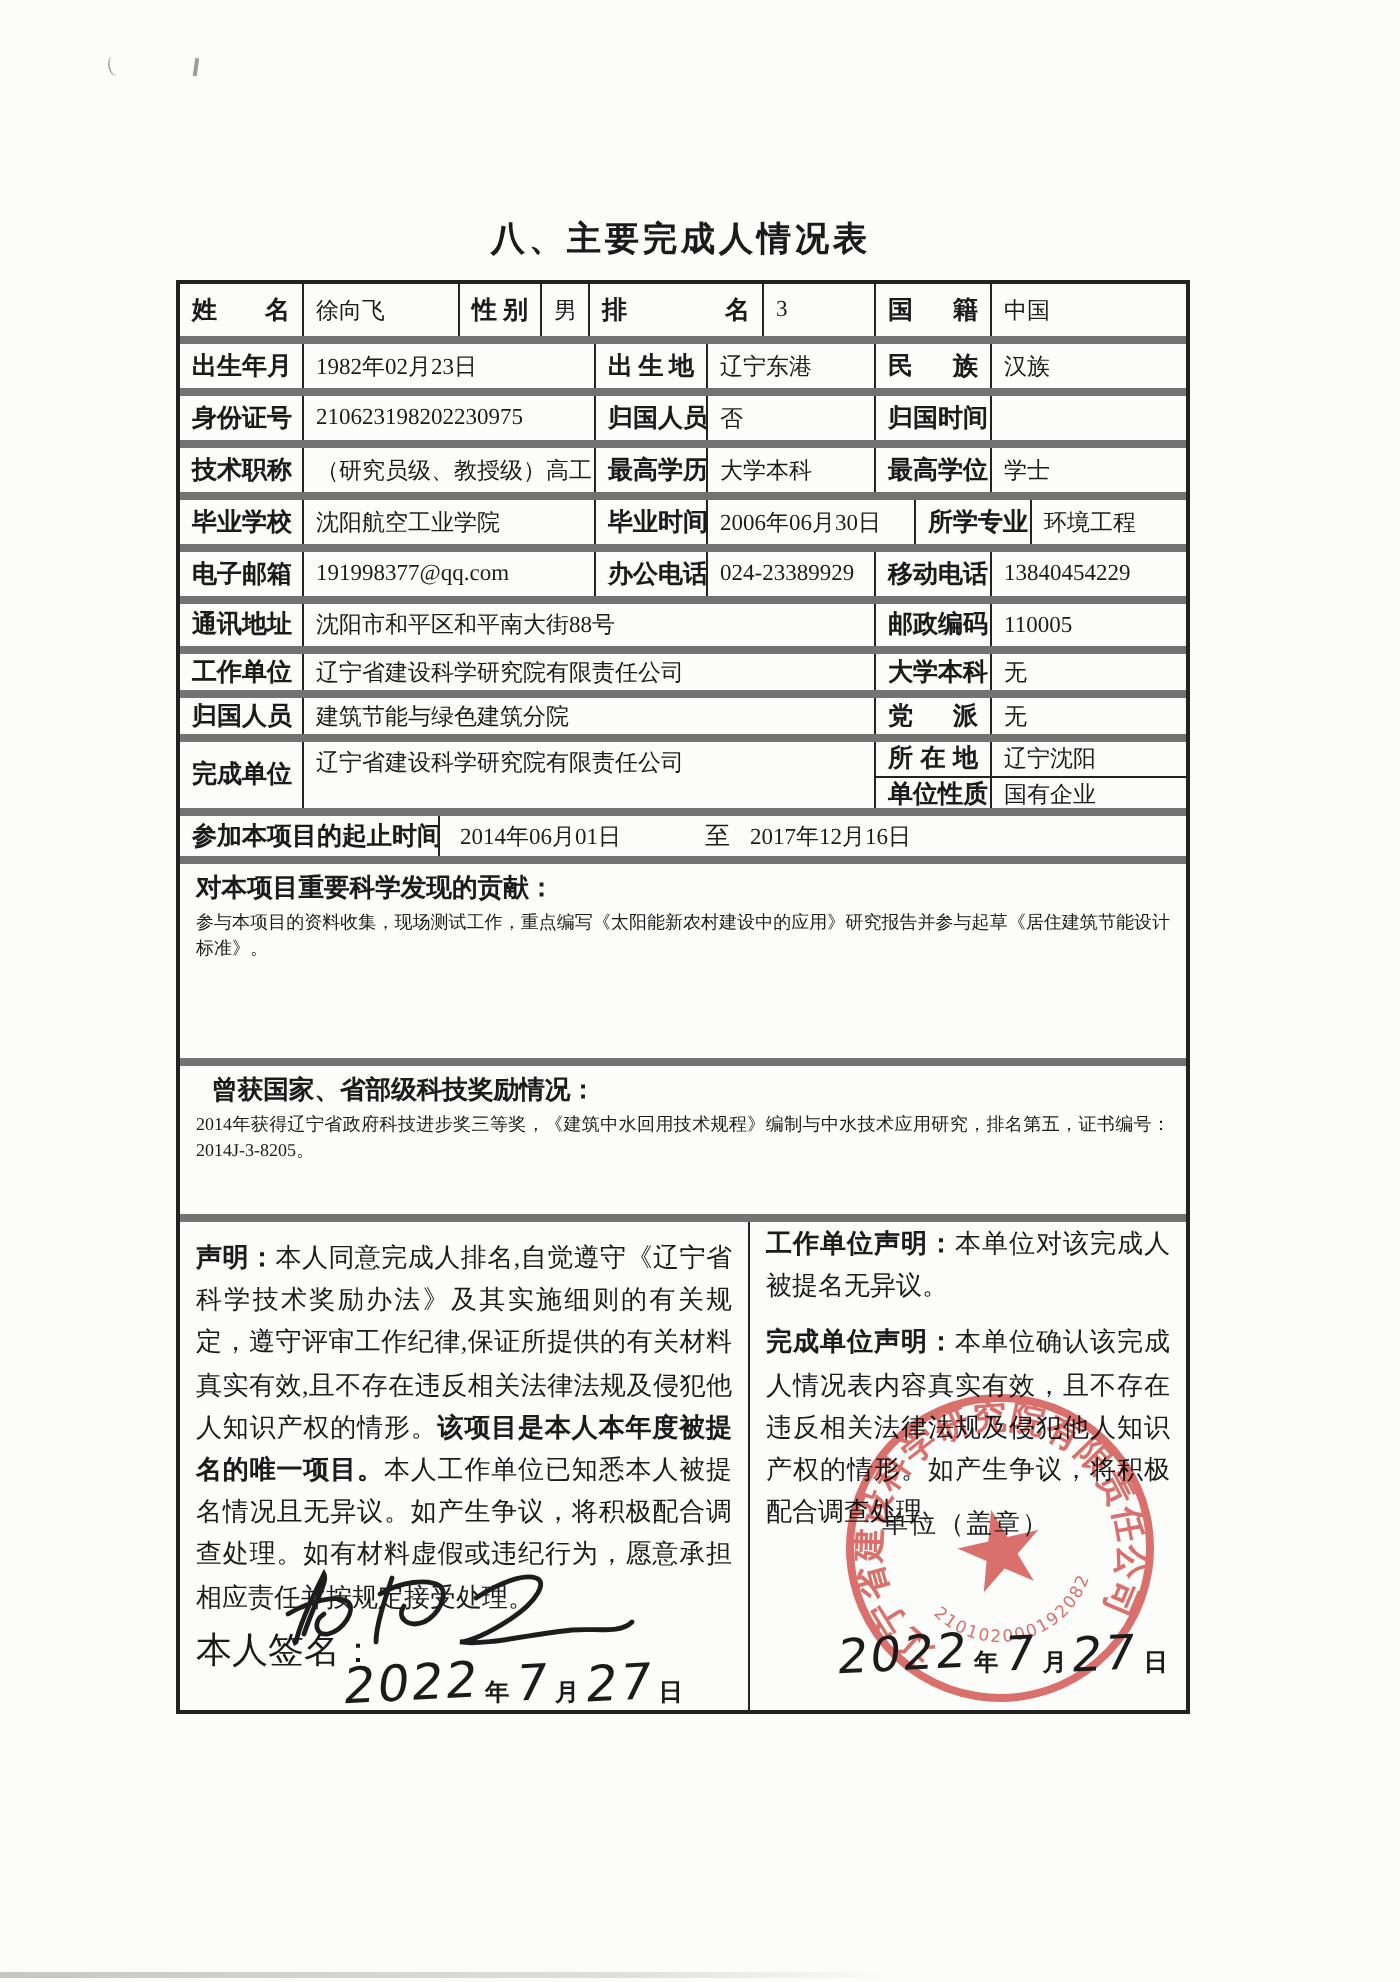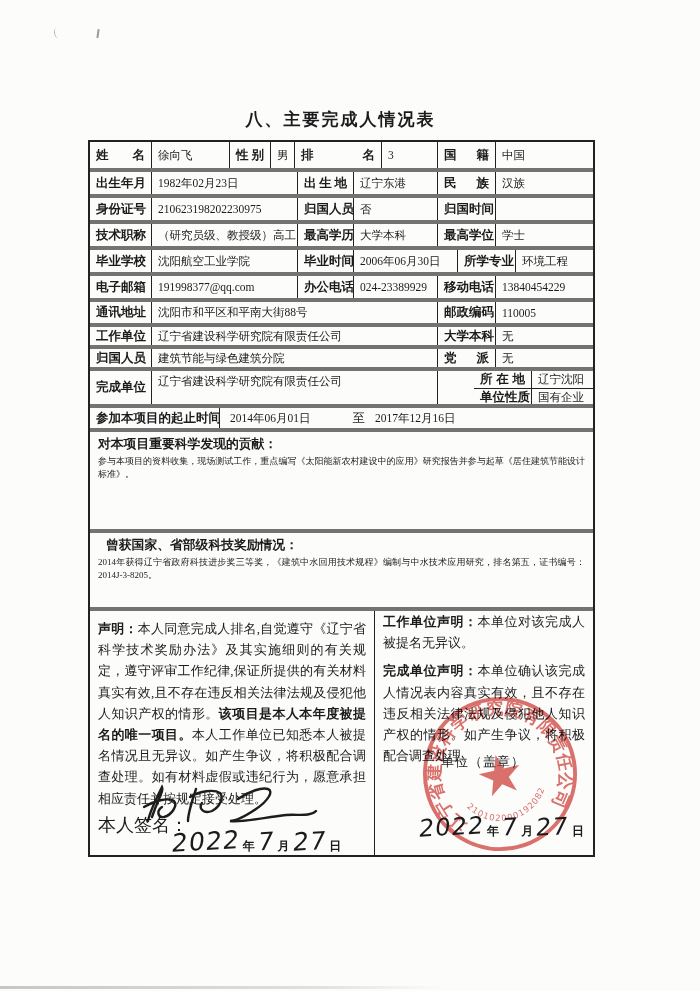--- a/index.html
+++ b/index.html
@@ -14,21 +14,21 @@
   .row:last-child{border-bottom:none;}
   .cell{box-sizing:border-box;border-right:1px solid #222;display:flex;align-items:center;
         padding:0 6px;overflow:hidden;}
   .cell.last{border-right:none;}
   .lbl{font-weight:bold;font-size:12.5px;}
   .lbl > span{display:block;width:100%;text-align:justify;text-align-last:justify;white-space:nowrap;}
   .val{font-size:11.5px;}
   .val span{white-space:nowrap;}
   .topalign{align-items:flex-start;padding-top:3px;}
   .stack{display:flex;flex-direction:column;padding:0;align-items:stretch;}
-  .stack .subrow{display:flex;flex:1 1 0;box-sizing:border-box;margin-left:36px;}
+  .stack .subrow{display:flex;flex:1 1 0;box-sizing:border-box;}
   .stack .subrow:first-child{border-bottom:1px solid #222;}
   
   .block{display:block;padding:4px 8px;box-sizing:border-box;border-right:none;width:100%;align-items:flex-start;}
   .block-head{font-size:12.8px;font-weight:bold;margin-bottom:2px;}
   .block-head.indent{padding-left:8px;}
   .block-body{font-size:9px;line-height:13px;text-align:justify;}
   
   .decl-cell{position:relative;overflow:visible;display:block;padding:0;box-sizing:border-box;}
   .decl{font-size:13px;line-height:21.2px;text-align:justify;margin:7px 8px 0 8px;}
   .decl b{font-weight:bold;}

